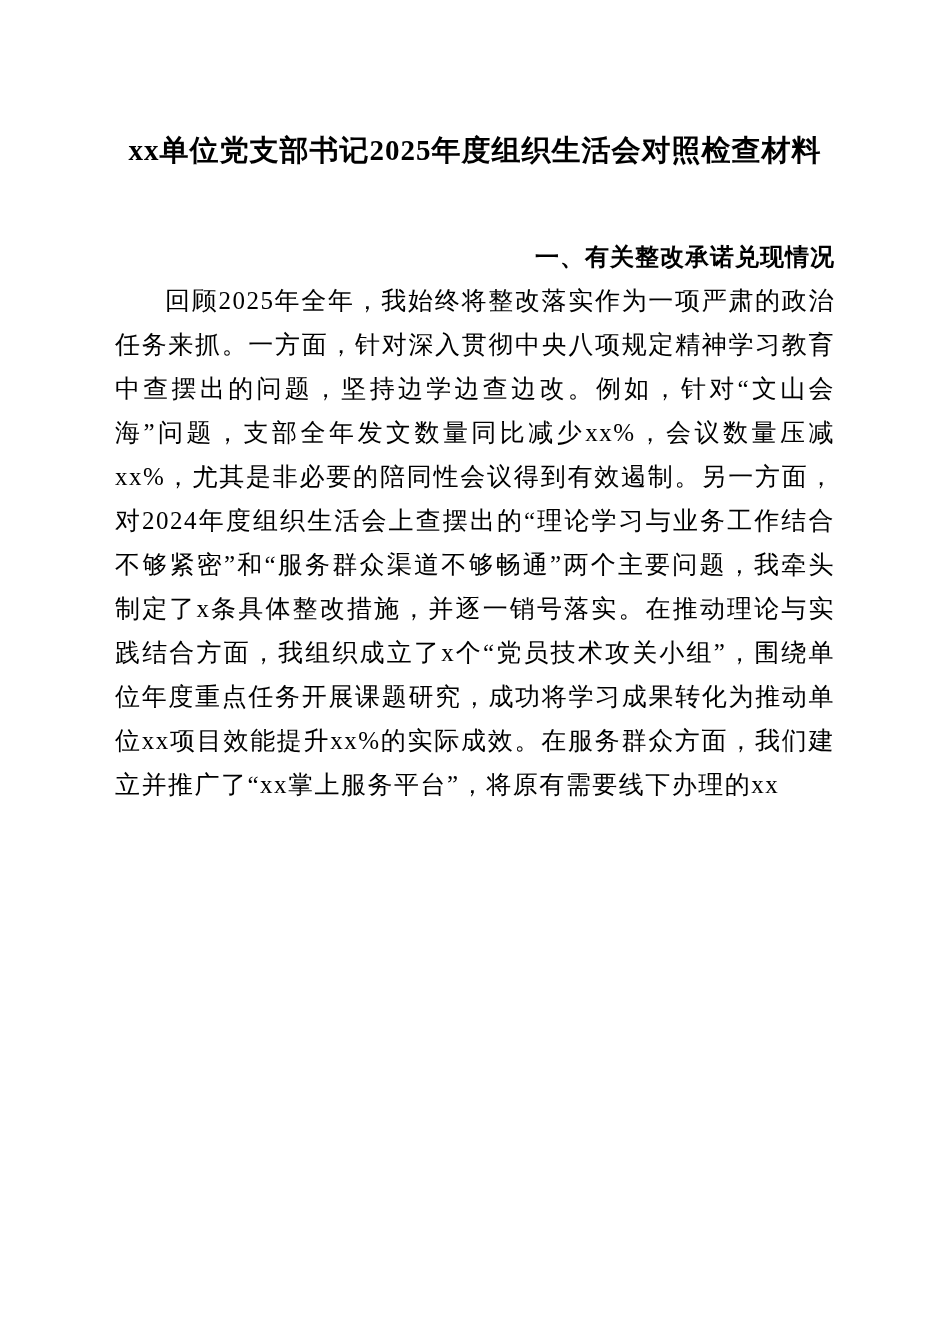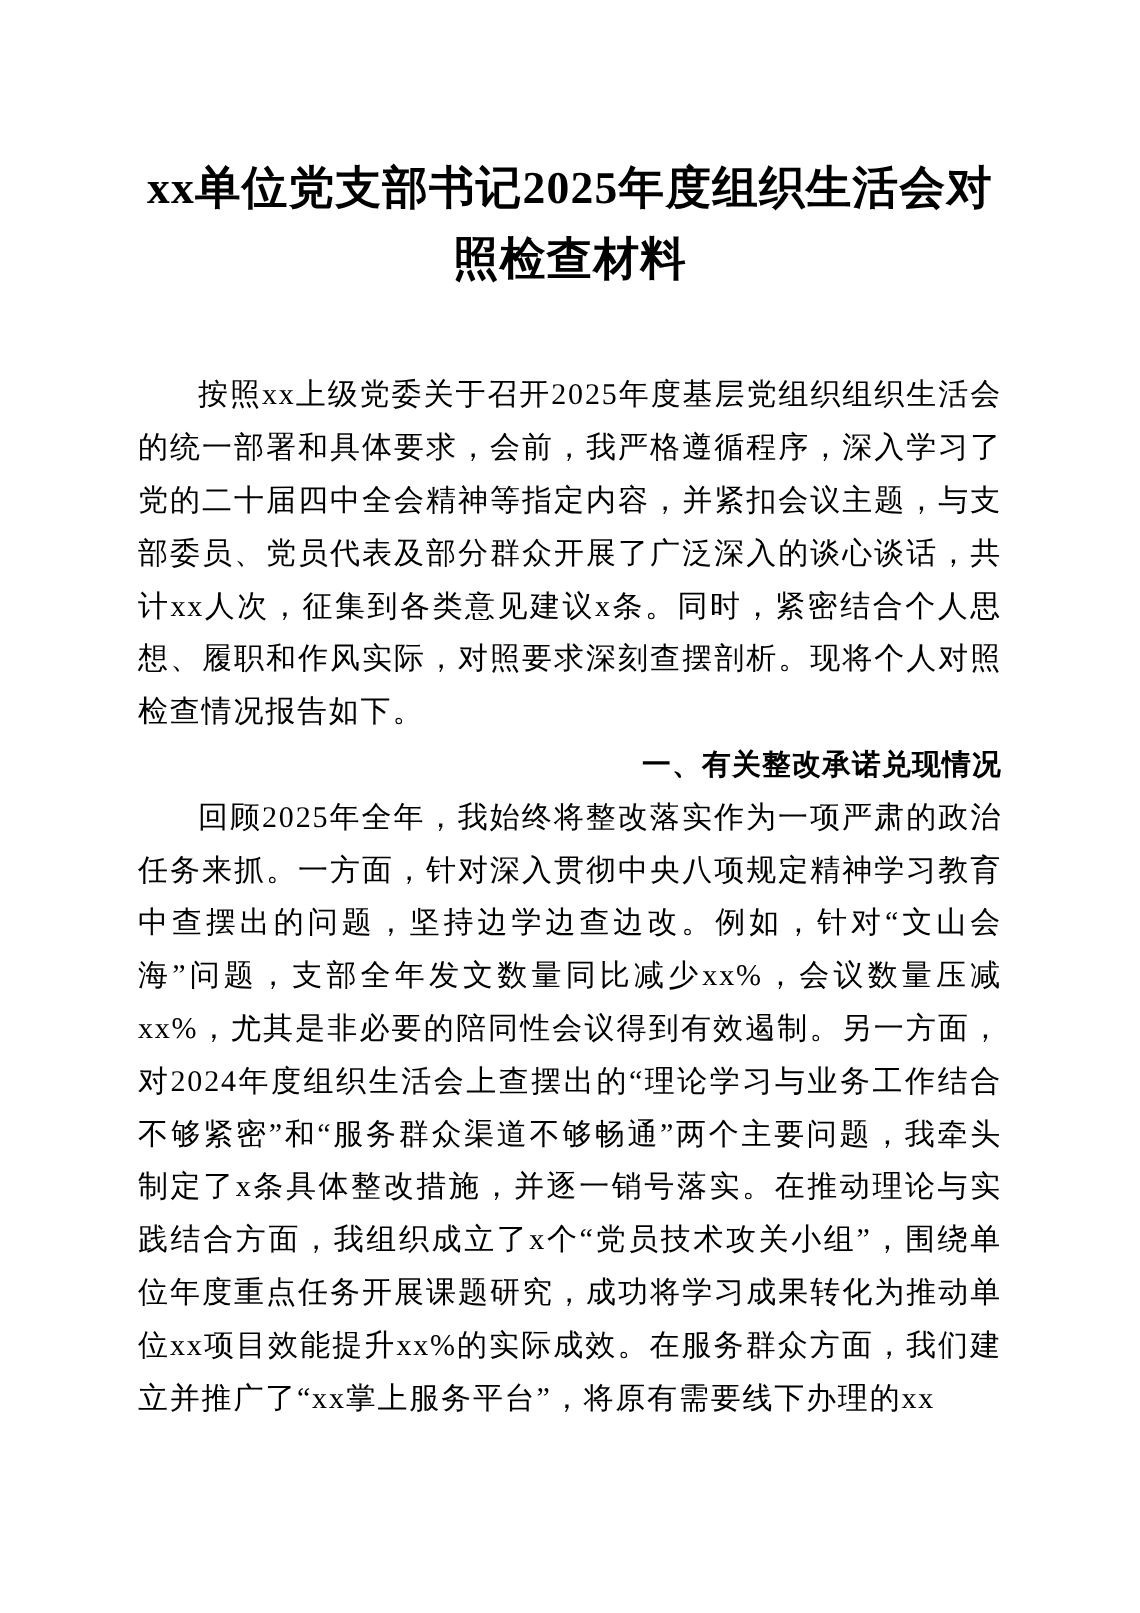--- a/index.html
+++ b/index.html
@@ -13,21 +13,21 @@
     height: 1344px;
     margin: 0 auto;
     background: #ffffff;
     box-sizing: border-box;
     padding: 128px 115px 60px 115px;
     color: #000000;
     overflow: hidden;
   }
   .doc-title {
     font-family: "Liberation Serif", "DejaVu Serif", serif;
-    font-size: 38px;
+    font-size: 29px;
     font-weight: bold;
     text-align: center;
     line-height: 1.55;
     letter-spacing: 1px;
     margin: 0 0 62px 0;
   }
   .para {
     font-family: "Liberation Serif", "DejaVu Serif", serif;
     font-size: 25px;
     line-height: 44px;
@@ -47,18 +47,17 @@
     margin: 0;
     text-align: right;
   }
 </style>
 </head>
 <body>
 
 <div class="page">
   <h1 class="doc-title">xx单位党支部书记2025年度组织生活会对照检查材料</h1>
 
-  <p class="para">按照xx上级党委关于召开2025年度基层党组织组织生活会的统一部署和具体要求，会前，我严格遵循程序，深入学习了党的二十届四中全会精神等指定内容，并紧扣会议主题，与支部委员、党员代表及部分群众开展了广泛深入的谈心谈话，共计xx人次，征集到各类意见建议x条。同时，紧密结合个人思想、履职和作风实际，对照要求深刻查摆剖析。现将个人对照检查情况报告如下。</p>
 
   <h2 class="section-heading">一、有关整改承诺兑现情况</h2>
 
   <p class="para">回顾2025年全年，我始终将整改落实作为一项严肃的政治任务来抓。一方面，针对深入贯彻中央八项规定精神学习教育中查摆出的问题，坚持边学边查边改。例如，针对“文山会海”问题，支部全年发文数量同比减少xx%，会议数量压减xx%，尤其是非必要的陪同性会议得到有效遏制。另一方面，对2024年度组织生活会上查摆出的“理论学习与业务工作结合不够紧密”和“服务群众渠道不够畅通”两个主要问题，我牵头制定了x条具体整改措施，并逐一销号落实。在推动理论与实践结合方面，我组织成立了x个“党员技术攻关小组”，围绕单位年度重点任务开展课题研究，成功将学习成果转化为推动单位xx项目效能提升xx%的实际成效。在服务群众方面，我们建立并推广了“xx掌上服务平台”，将原有需要线下办理的xx</p>
 </div>
 
 </body></html>

